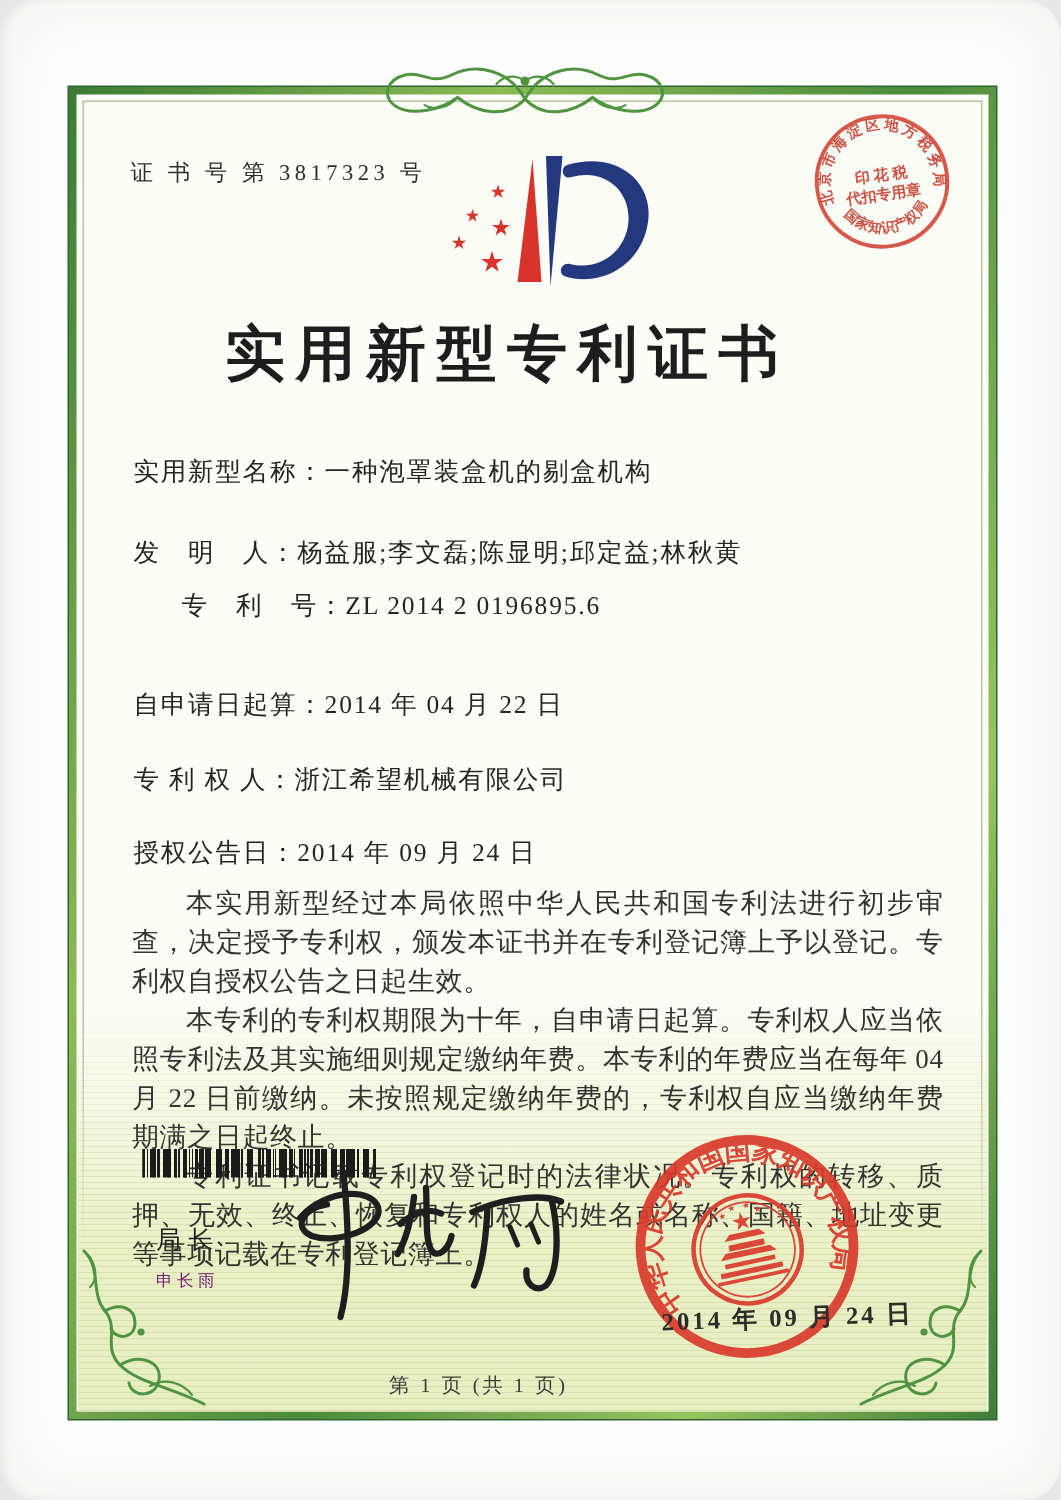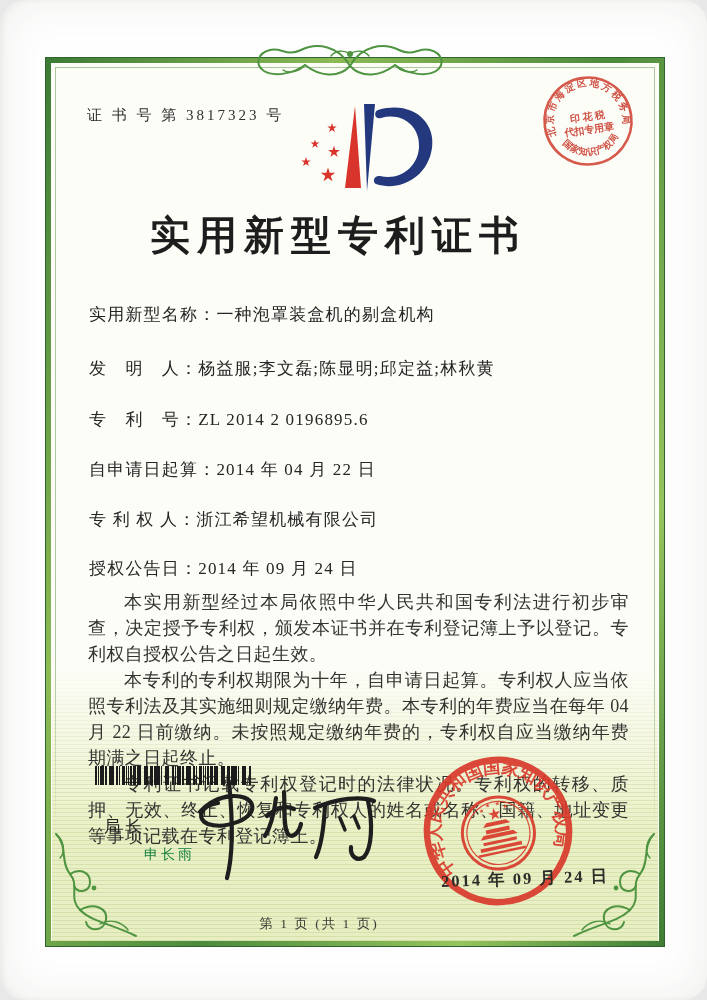--- a/index.html
+++ b/index.html
@@ -30,31 +30,31 @@
   }
   svg{overflow:visible;}
   .flourish{position:absolute;}
   
   .cert-no{position:absolute;left:87px;top:106px;font-size:15px;letter-spacing:3px;color:#2e2e2e;}
   .title{
     position:absolute;left:46px;top:208px;width:584px;text-align:center;
     font-size:40px;font-weight:600;letter-spacing:7px;color:#1d1d1d;white-space:nowrap;
   }
   .field{position:absolute;left:89px;font-size:17px;color:#252525;letter-spacing:1.2px;white-space:pre;}
-  .f0{top:303px;text-align:center;} .f1{top:357px;} .f2{top:408px;} .f3{top:458px;} .f4{top:508px;} .f5{top:557px;}
+  .f0{top:303px;text-align:center;} .f1{top:357px;} .f2{top:392px;margin-left:32px;} .f3{top:458px;} .f4{top:508px;} .f5{top:557px;}
   .paras{position:absolute;left:88px;top:589px;width:541px;color:#343330;}
   .paras p{margin:0;font-size:18px;line-height:26px;text-indent:2em;text-align:justify;letter-spacing:.4px;}
   .barcode{
     position:absolute;left:95px;top:766px;width:156px;height:19px;
     background:
       repeating-linear-gradient(90deg,#1b1b1b 0 2px,transparent 2px 3px,#1b1b1b 3px 4px,transparent 4px 7px),
       repeating-linear-gradient(90deg,#1b1b1b 0 1px,transparent 1px 5px,#1b1b1b 5px 8px,transparent 8px 11px);
   }
   .sig-role{position:absolute;left:104px;top:816px;font-size:16.5px;letter-spacing:5px;color:#222;}
-  .sig-name{position:absolute;left:104px;top:846px;font-size:14px;letter-spacing:3px;color:#15803d;margin-left:40px;}
+  .sig-name{position:absolute;left:104px;top:846px;font-size:11px;letter-spacing:3px;color:#701a75;}
   .signature-svg{position:absolute;left:172px;top:772px;}
   .seal-svg{position:absolute;left:412px;top:745px;transform:rotate(-12deg);}
   .seal-date{
     position:absolute;left:441px;top:868px;font-size:16.5px;font-weight:600;
     letter-spacing:2px;color:#2e2c28;transform:rotate(-2deg);
   }
   .tax-stamp-svg{position:absolute;left:541px;top:74px;transform:rotate(-8deg);}
   .footer{
     position:absolute;left:46px;top:915px;width:546px;text-align:center;
     font-size:13.5px;letter-spacing:2px;color:#3b3b36;

